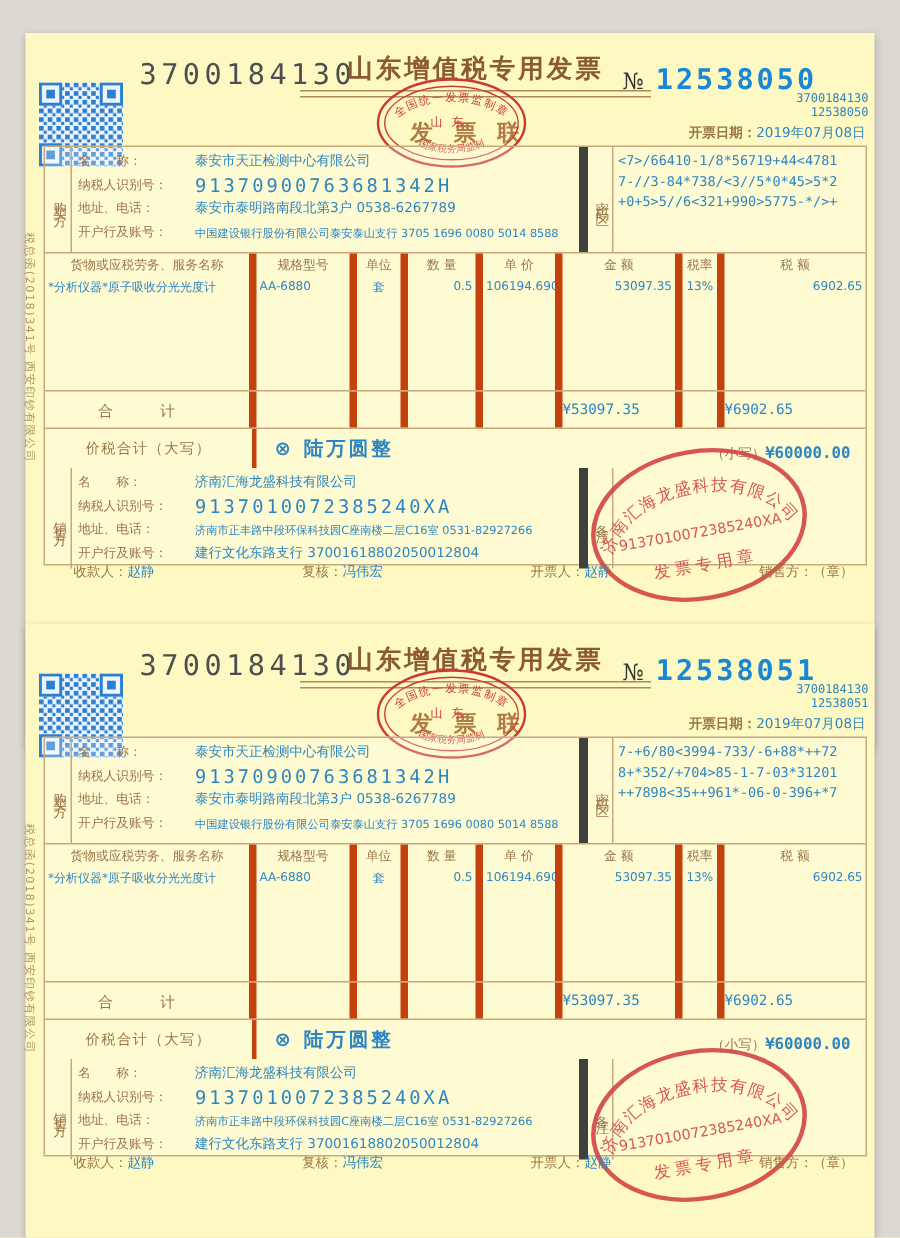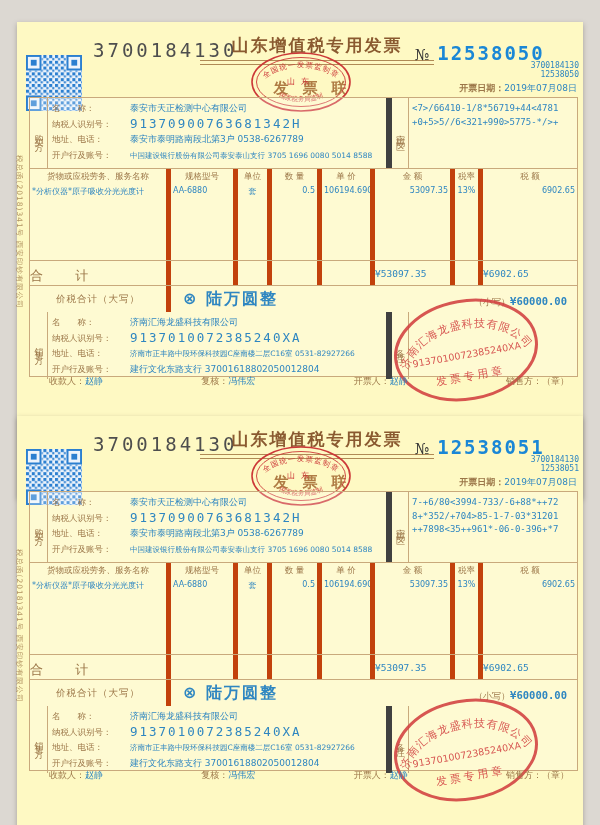--- a/index.html
+++ b/index.html
@@ -46,26 +46,26 @@
   .row-seller{height:64px;border-bottom:none;position:relative;}
   .items{display:grid;grid-template-columns:141px 67px 34px 50px 53px 80px 28px 1fr;height:91px;}
   .col{border-right:5px solid #c2410c;overflow:hidden;}
   .col:last-child,.fields:last-child{border-right:none;}
   .chead{font-size:8.5px;color:#9b7648;text-align:center;padding-top:2px;white-space:nowrap;}
   .cval{font-size:8px;color:#2e86c1;padding:3px 2px 0 2px;white-space:nowrap;}
   .cval.r{text-align:right;}
   .cval.c{text-align:center;}
   .trow{display:grid;grid-template-columns:141px 67px 34px 50px 53px 80px 28px 1fr;height:24px;
     border-top:1px solid #c9a97c;}
-  .trow .tc{font-size:13px;color:#9b7648;text-align:left;letter-spacing:14px;padding-top:6px;}
+  .trow .tc{font-size:10px;color:#9b7648;text-align:center;letter-spacing:14px;padding-top:6px;}
   .trow .amt{font-size:9.5px;color:#2e86c1;padding:7px 3px 0 0;font-family:"DejaVu Sans Mono",monospace;}
   .grow{display:grid;grid-template-columns:141px 1fr;height:26px;border-top:1px solid #c9a97c;}
-  .gl{border-right:5px solid #c2410c;font-size:9.5px;color:#9b7648;text-align:center;padding-top:7px;letter-spacing:1px;}
+  .gl{border-right:3px solid #c2410c;font-size:9.5px;color:#9b7648;text-align:center;padding-top:7px;letter-spacing:1px;}
   .gr{display:flex;justify-content:space-between;align-items:center;padding:0 10px 0 12px;}
-  .gw{font-size:16px;color:#2e86c1;font-weight:bold;letter-spacing:2px;}
+  .gw{font-size:13px;color:#2e86c1;font-weight:bold;letter-spacing:2px;}
   .gright .lbl{font-size:9px;color:#9b7648;}
   .gright .gnum{font-size:10.5px;color:#2e86c1;font-weight:bold;font-family:"DejaVu Sans Mono",monospace;}
   .remark{position:relative;}
   .seal{position:absolute;width:150px;height:104px;left:-18px;top:-14px;transform:rotate(-10deg);opacity:.88;}
   
   .foot{position:absolute;top:353px;left:32px;right:14px;display:flex;justify-content:space-between;
     font-size:9px;white-space:nowrap;}
   .foot .lbl{color:#9b7648;}
   .foot .val{color:#2e86c1;}
   .leftnote{position:absolute;left:7px;top:133px;transform:rotate(90deg);transform-origin:0 0;
@@ -139,20 +139,21 @@
             <span class="fval">泰安市泰明路南段北第3户 0538-6267789</span>
           </div>
         <div class="fline">
             <span class="flbl">开户行及账号：</span>
             <span class="fval tiny">中国建设银行股份有限公司泰安泰山支行 3705 1696 0080 5014 8588</span>
           </div>
       </div>
       <div class="vlab pwdlab">密码区</div>
       <div class="pwd">
         <div>&lt;7&gt;/66410-1/8*56719+44&lt;4781</div>
+        <div>7-//3-84*738/&lt;3//5*0*45&gt;5*2</div>
         <div>+0+5&gt;5//6&lt;321+990&gt;5775-*/&gt;+</div>
       </div>
     </div>
 
     <div class="items">
       <div class="col">
           <div class="chead">货物或应税劳务、服务名称</div>
           <div class="cval">*分析仪器*原子吸收分光光度计</div>
         </div>
       <div class="col">

